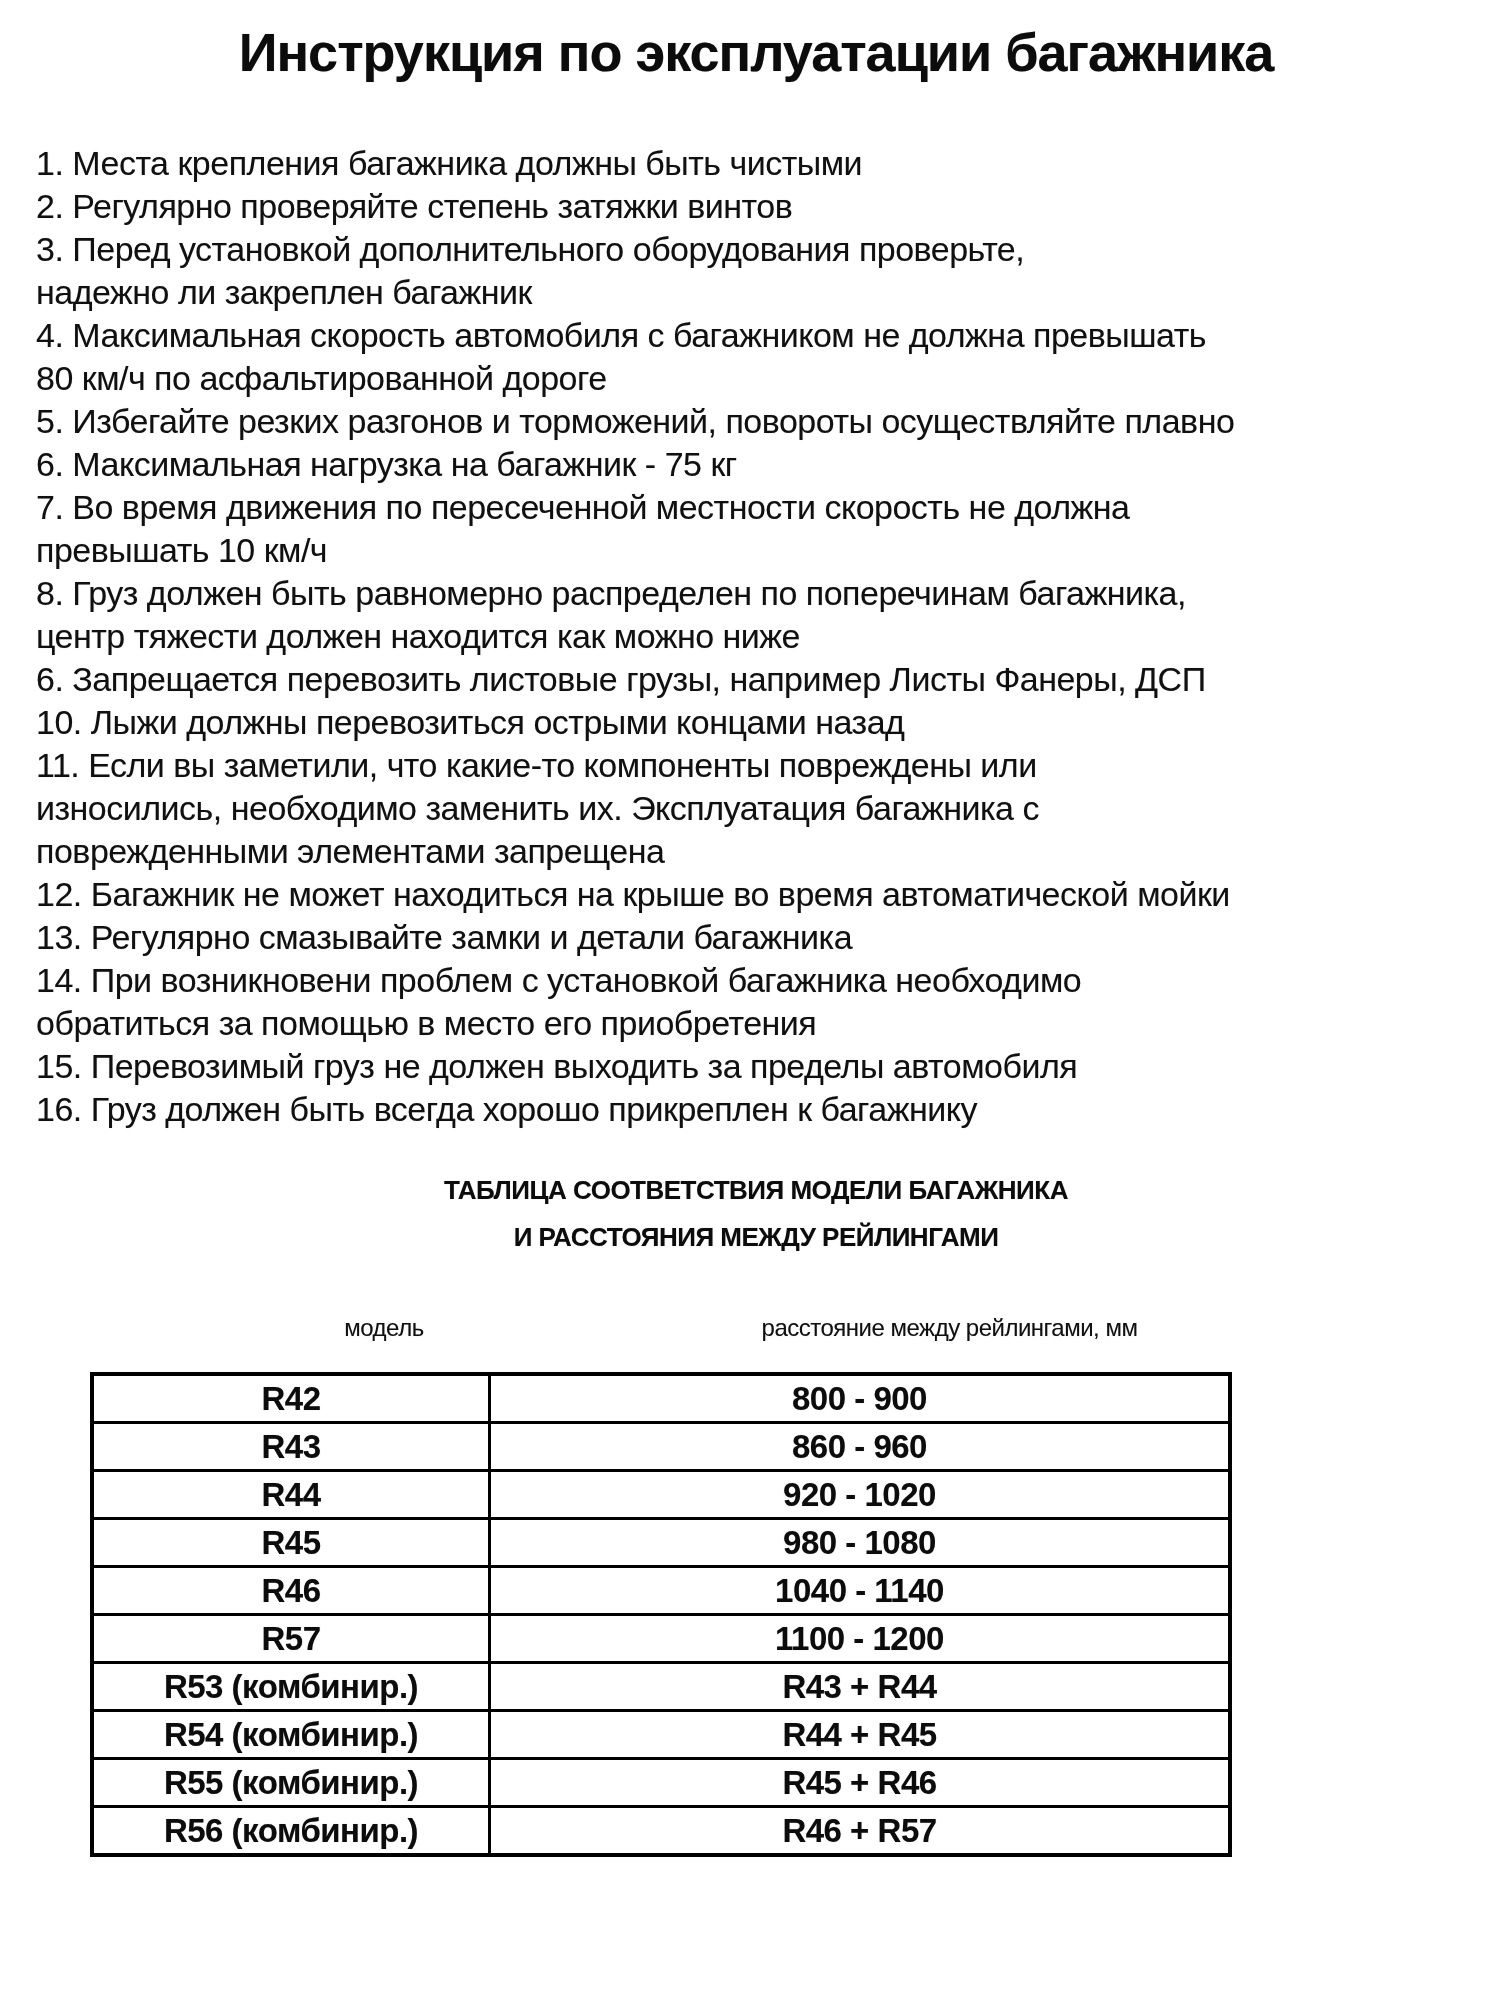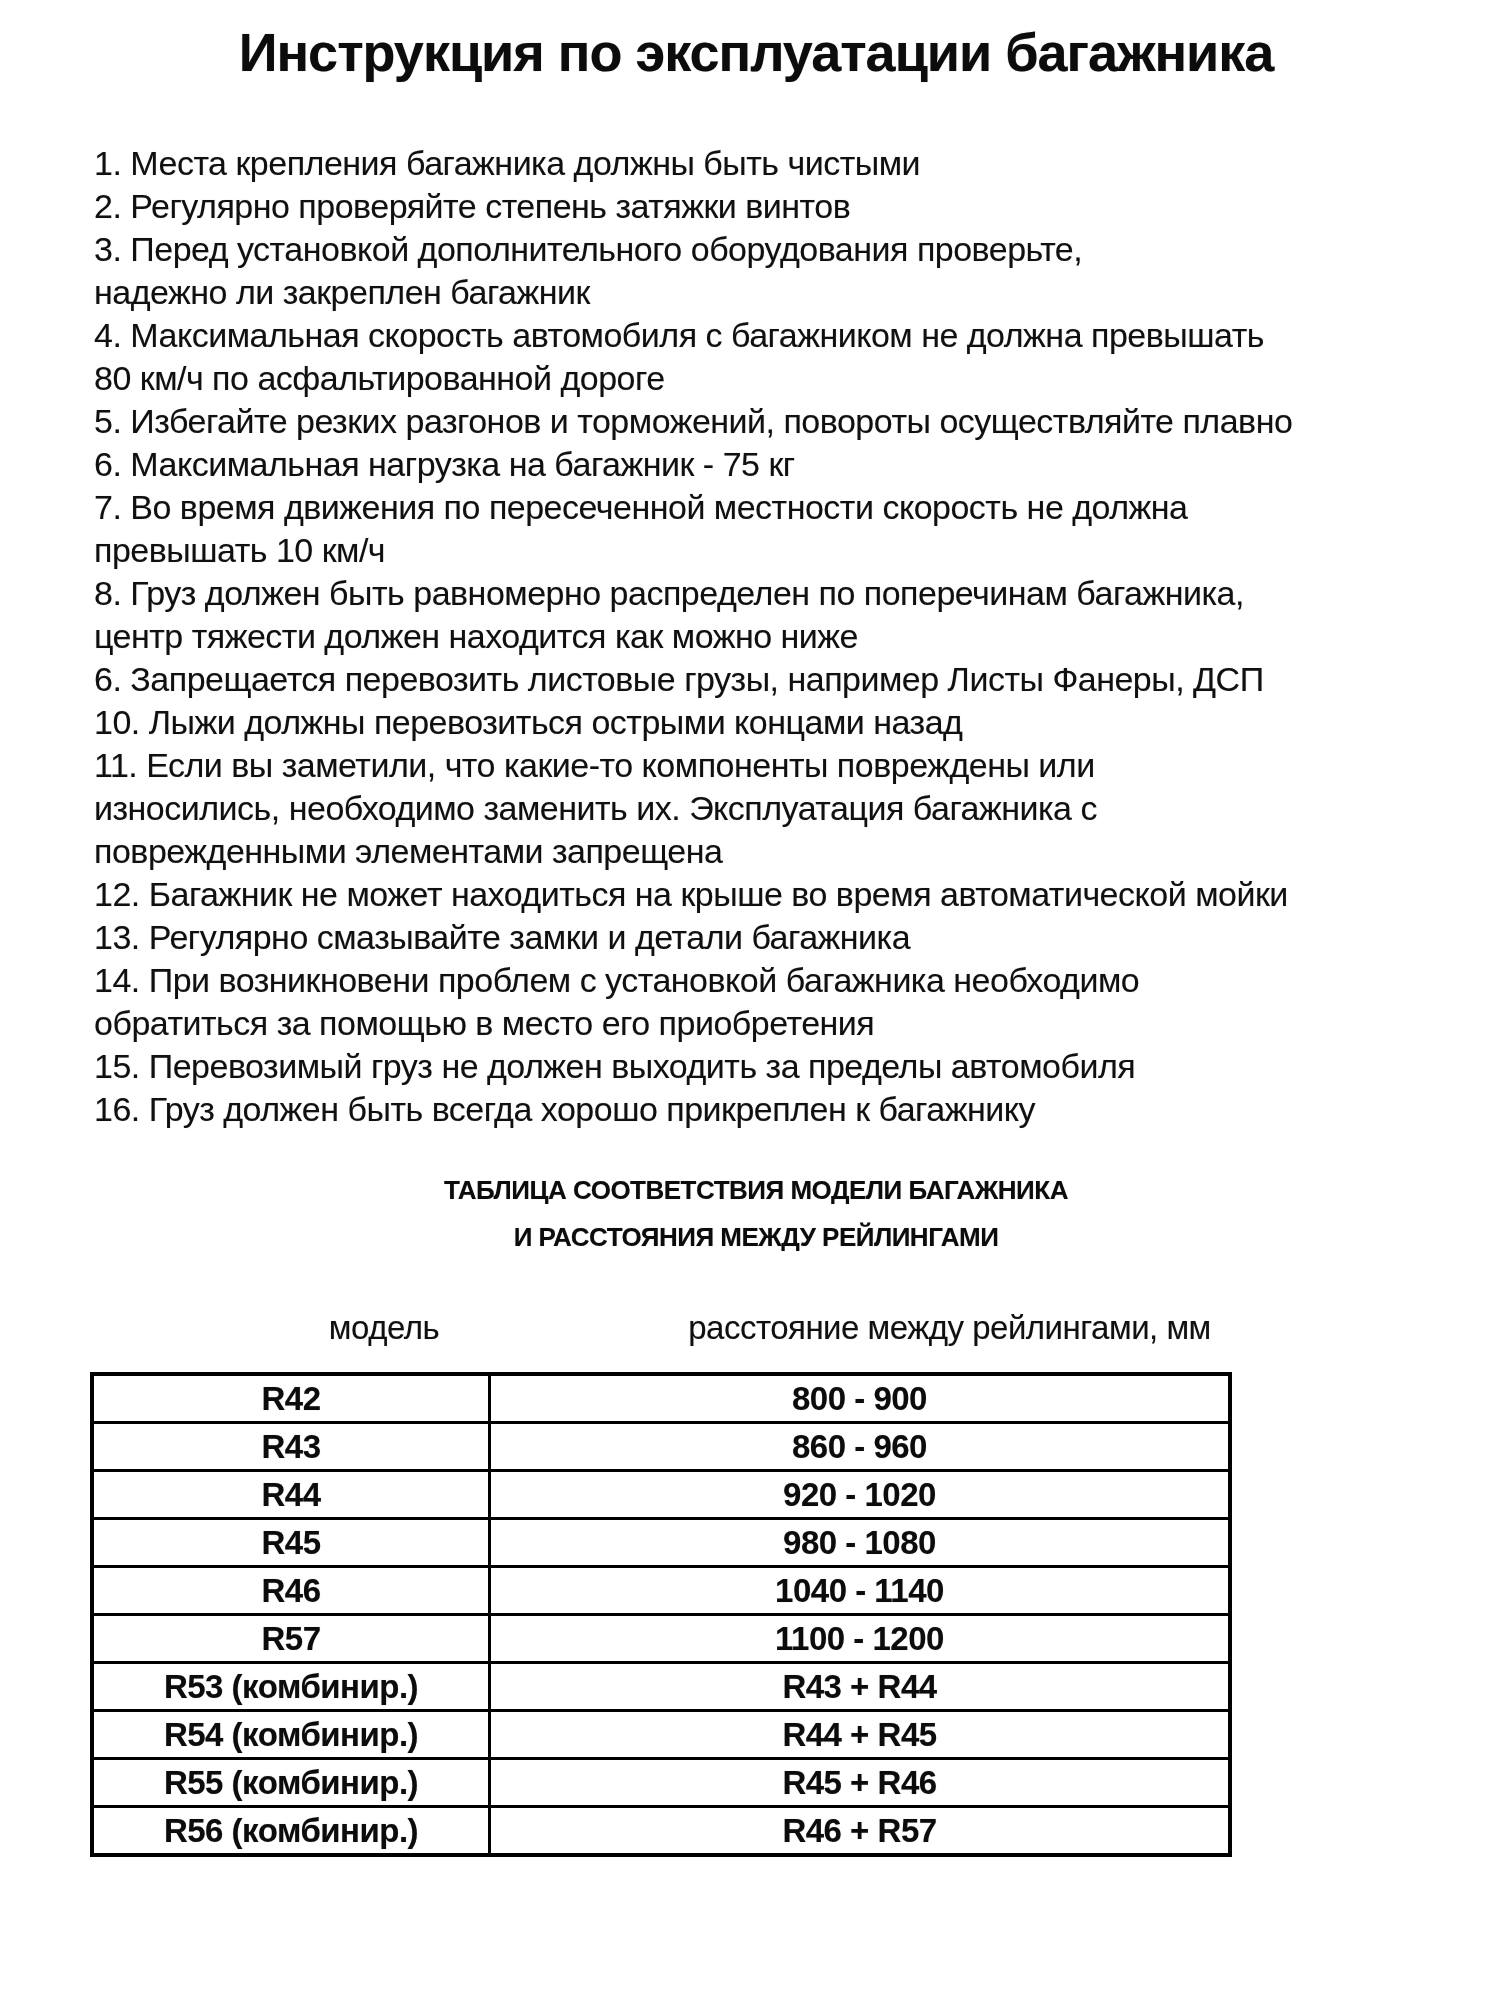--- a/index.html
+++ b/index.html
@@ -27,21 +27,21 @@
     text-align: center;
     font-size: 54px;
     line-height: 56px;
     font-weight: bold;
     letter-spacing: -1px;
     color: #0c0c0c;
     text-shadow: 0 0 1px rgba(0,0,0,0.35);
   }
   .instructions {
     margin-top: 62px;
-    padding-left: 94px;
+    padding-left: 36px;
     padding-right: 30px;
   }
   .instruction-item {
     white-space: pre-line;
     font-size: 34px;
     line-height: 43px;
     letter-spacing: -0.5px;
     color: #101010;
     text-shadow: 0 0 1px rgba(0,0,0,0.25);
   }
@@ -53,21 +53,21 @@
     line-height: 47px;
     letter-spacing: -0.5px;
     color: #0c0c0c;
     text-shadow: 0 0 1px rgba(0,0,0,0.3);
   }
   .col-labels {
     margin-top: 48px;
     margin-left: 187px;
     width: 1131px;
     display: flex;
-    font-size: 33px;
+    font-size: 24px;
     line-height: 38px;
     letter-spacing: -0.5px;
     color: #101010;
     text-shadow: 0 0 1px rgba(0,0,0,0.25);
   }
   .col-label-model    { width: 394px; text-align: center; }
   .col-label-distance { width: 737px; text-align: center; }
   table.spec-table {
     margin-top: 25px;
     margin-left: 90px;

